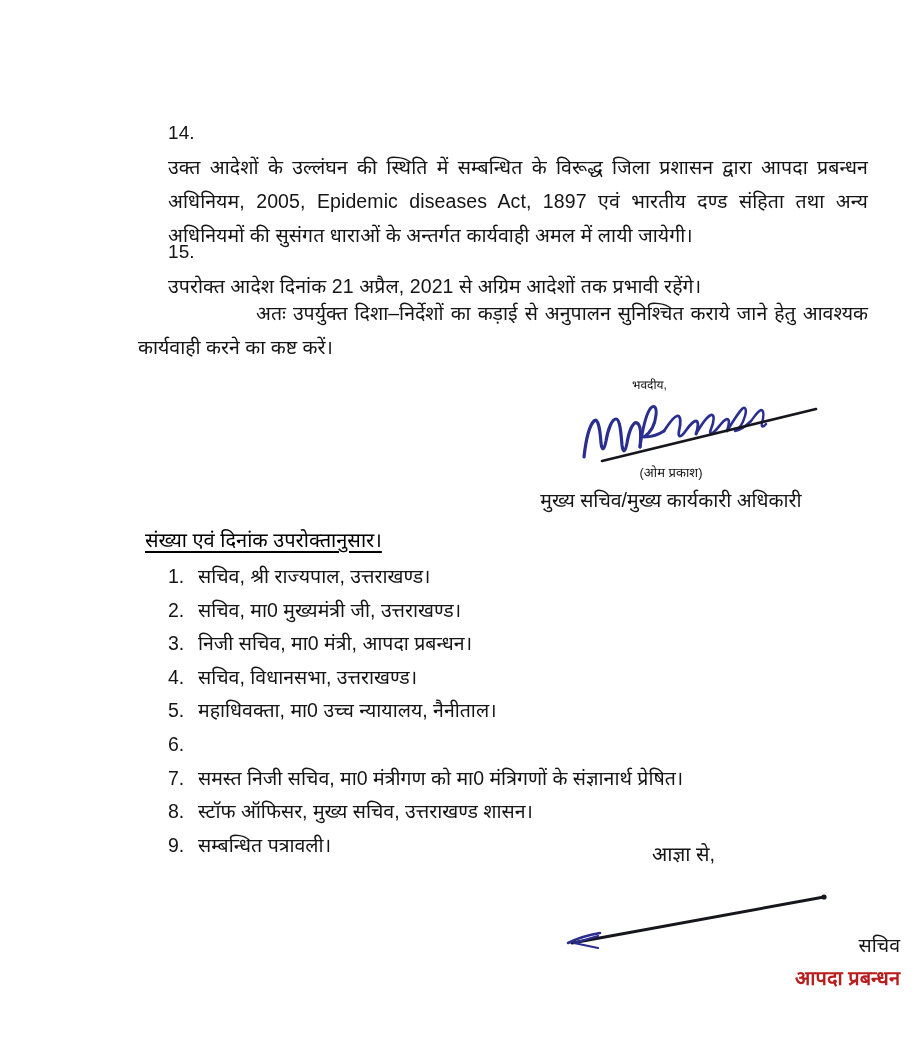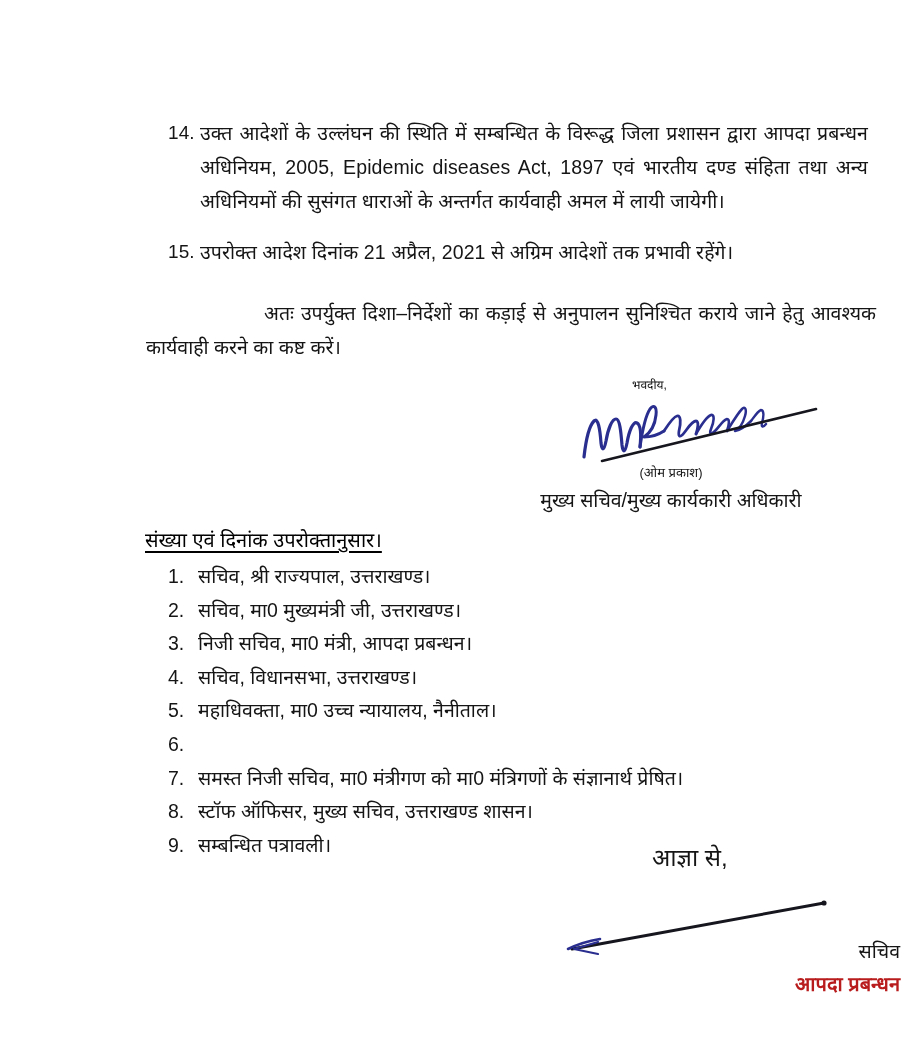--- a/index.html
+++ b/index.html
@@ -23,20 +23,21 @@
 
   
   .clause {
     position: absolute;
     display: flex;
     align-items: flex-start;
     font-size: 19.5px;
     line-height: 34px;
     color: #151515;
     letter-spacing: .1px;
+    flex-direction: column;
   }
   .clause .num {
     width: 32px;
     flex: 0 0 32px;
     text-align: left;
     font-size: 19px;
   }
   .clause .body {
     flex: 1 1 auto;
     text-align: justify;
@@ -50,21 +51,20 @@
     position: absolute;
     left: 138px;
     top: 296px;
     width: 730px;
     font-size: 19.5px;
     line-height: 34px;
     text-align: justify;
     text-justify: inter-word;
     text-indent: 118px;
     color: #151515;
-    margin-left: 8px;
   }
 
   
   .sig-top {
     position: absolute;
     left: 450px;
     top: 376px;
     width: 420px;
     text-align: center;
   }
@@ -134,21 +134,21 @@
 
   
   .sig-bottom {
     position: absolute;
     left: 500px;
     top: 840px;
     width: 400px;
     text-align: center;
   }
   .order-by {
-    font-size: 24px;
+    font-size: 20px;
     color: #151515;
     margin-left: 152px;
     text-align: left;
   }
   .sig2-ink-wrap {
     position: relative;
     height: 86px;
     width: 400px;
   }
   .sig2-ink {

